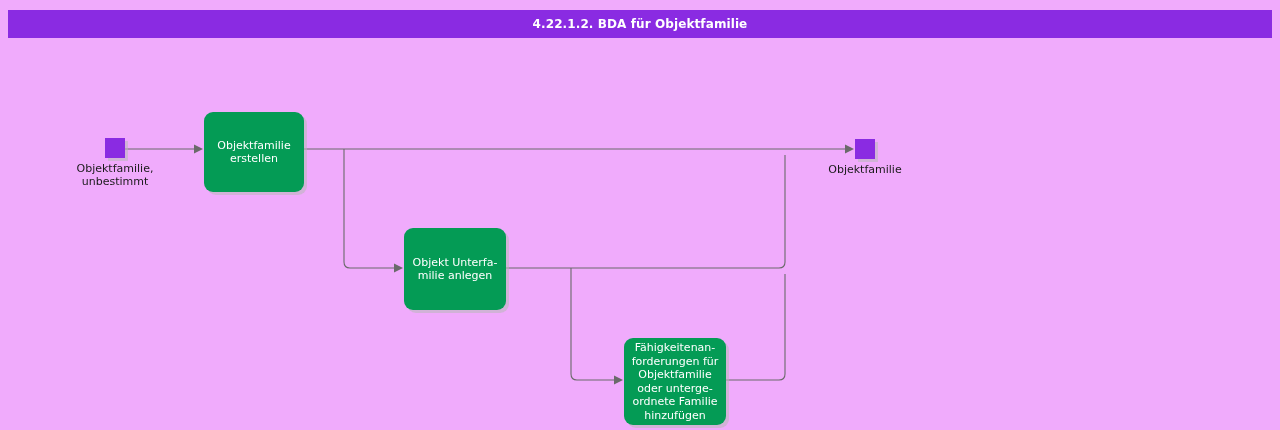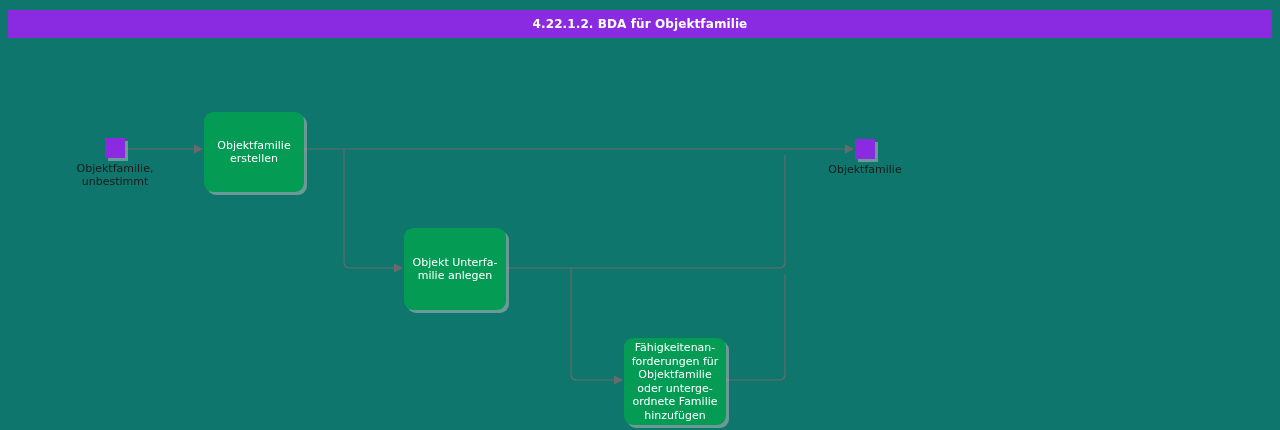--- a/index.html
+++ b/index.html
@@ -11,21 +11,21 @@
     width: 1280px;
     height: 430px;
     font-family: "DejaVu Sans", sans-serif;
     overflow: hidden;
     position: relative;
   }
   #diagram-root {
     position: relative;
     width: 1280px;
     height: 430px;
-    background: #0f766e;
+    background: #f0abfc;
   }
   .title-bar {
     position: absolute;
     left: 8px;
     top: 10px;
     width: 1264px;
     height: 28px;
     background: #8a2be2;
     display: flex;
     align-items: center;

